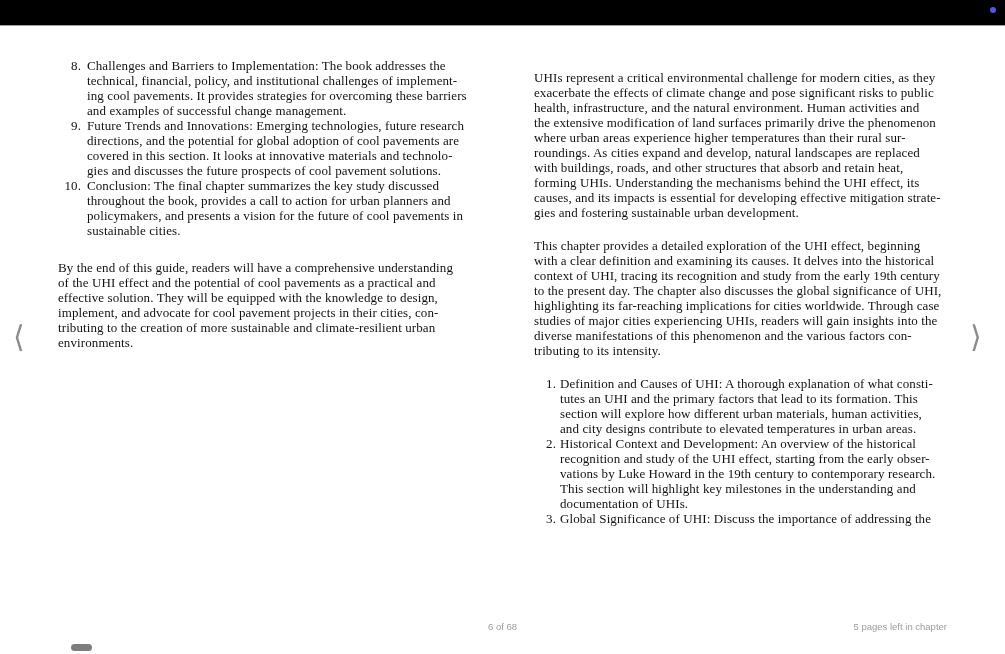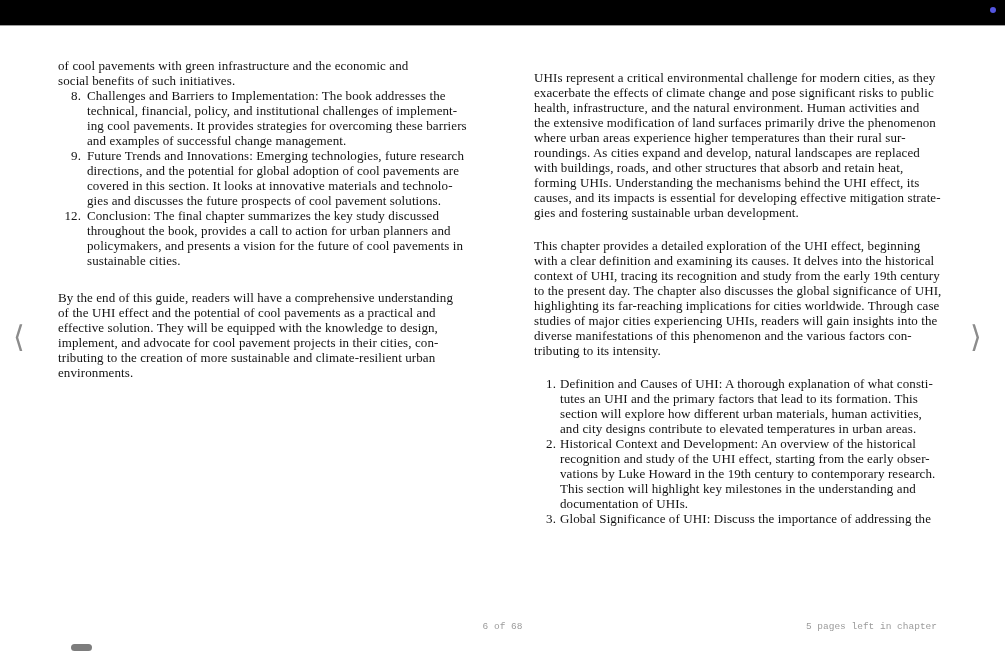--- a/index.html
+++ b/index.html
@@ -67,65 +67,63 @@
     cursor: pointer;
     user-select: none;
   }
   .nav-prev { left: 13px;  top: 322px; }
   .nav-next { left: 970px; top: 322px; }
 
   
   .footer-label {
     position: absolute;
     top: 621px;
-    font-family: Liberation Mono, monospace;
+    font-family: Liberation Sans, sans-serif;
     font-size: 9.5px;
     line-height: 11px;
     color: #9b9b9b;
   }
   .footer-center { left: 0; width: 1005px; text-align: center; }
-  .footer-right  { right: 68px; text-align: left; margin-left: 10px; }
+  .footer-right  { right: 58px; text-align: left; margin-left: 10px; }
 
   
   .scrubber-handle {
     position: absolute;
     left: 71px; top: 644px;
     width: 21px; height: 7px;
     border-radius: 4px;
     background: #7d7d7d;
     cursor: pointer;
   }
 </style>
 </head>
 <body>
 
 <div class="titlebar">
   <div class="status-dot"></div>
 </div>
 
 <div class="page-col page-left">
-  <div class="preline">of cool pavements with green infrastructure and the economic and
-social benefits of such initiatives.</div>
 
   <div class="num-item">
     <div class="num-cell">8.</div>
     <div class="text-cell preline">Challenges and Barriers to Implementation: The book addresses the
 technical, financial, policy, and institutional challenges of implement-
 ing cool pavements. It provides strategies for overcoming these barriers
 and examples of successful change management.</div>
   </div>
   <div class="num-item">
     <div class="num-cell">9.</div>
     <div class="text-cell preline">Future Trends and Innovations: Emerging technologies, future research
 directions, and the potential for global adoption of cool pavements are
 covered in this section. It looks at innovative materials and technolo-
 gies and discusses the future prospects of cool pavement solutions.</div>
   </div>
   <div class="num-item">
-    <div class="num-cell">12.</div>
+    <div class="num-cell">10.</div>
     <div class="text-cell preline">Conclusion: The final chapter summarizes the key study discussed
 throughout the book, provides a call to action for urban planners and
 policymakers, and presents a vision for the future of cool pavements in
 sustainable cities.</div>
   </div>
 
   <div class="preline closing-para">By the end of this guide, readers will have a comprehensive understanding
 of the UHI effect and the potential of cool pavements as a practical and
 effective solution. They will be equipped with the knowledge to design,
 implement, and advocate for cool pavement projects in their cities, con-

